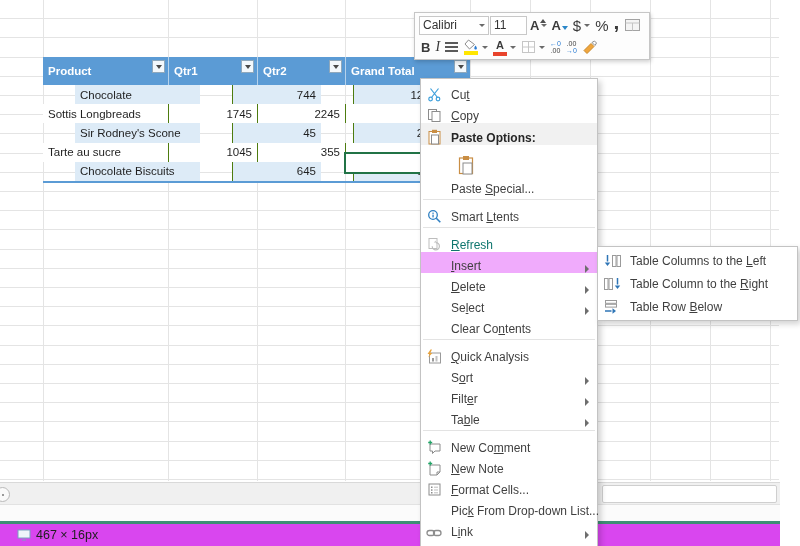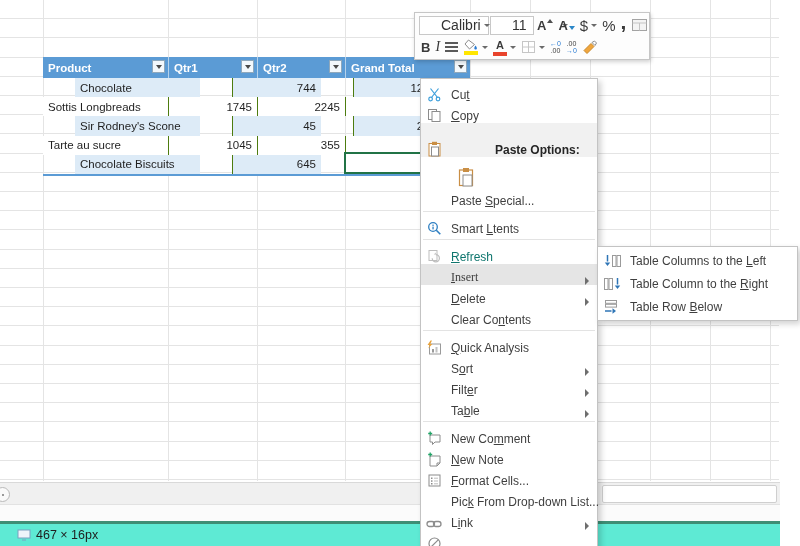--- a/index.html
+++ b/index.html
@@ -8,21 +8,21 @@
             font-family: "Liberation Sans", sans-serif; color: #3f3f3f; }
 
   
   .sheet { position: absolute; left: 0; top: 0; width: 779px; height: 481px;
            background-image: repeating-linear-gradient(to bottom, transparent 0px, transparent 18.2px, #e4e4e4 18.2px, #e4e4e4 19.2px); }
   .vline { position: absolute; top: 0; width: 1px; height: 481px; background: #e4e4e4; }
 
   
   .xl-table { position: absolute; left: 43px; top: 57px; z-index: 3; border-bottom: 2px solid #5B9BD5; }
   .xl-row { display: flex; height: 19.2px; }
-  .xl-row.hdr { height: 21px; }
+  .xl-row.hdr { height: 28px; }
   .c0 { width: 125px; } .c1 { width: 89px; } .c2 { width: 88px; } .c3 { width: 125px; }
   .hcell { background: #5B9BD5; color: #fff; font-weight: bold; font-size: 11.5px;
            display: flex; align-items: center; padding-left: 5px; position: relative; overflow: hidden; }
   .hcell + .hcell { border-left: 1px solid rgba(255,255,255,.55); }
   .fbtn { position: absolute; right: 3px; top: 3px; width: 13px; height: 13px; background: #f3f8fc;
           border: 1px solid #8fa8bc; display: flex; align-items: center; justify-content: center; }
   .fcaret { width: 0; height: 0; border-top: 4px solid #4a4a4a; border-left: 3.5px solid transparent; border-right: 3.5px solid transparent; }
   .dcell { font-size: 11.5px; color: #1f1f1f; display: flex; align-items: center; padding: 0 5px; overflow: hidden; white-space: nowrap; }
   .dcell + .dcell { border-left: 1px solid #4d7c0f; }
   .num { justify-content: flex-end; }
@@ -33,21 +33,21 @@
               background: #fff; border: 2px solid #217346; z-index: 4; }
 
   
   .mini-toolbar { position: absolute; left: 414px; top: 12px; width: 236px; height: 48px; z-index: 10;
                   background: #fdfdfd; border: 1px solid #c6c6c6; box-shadow: 1px 2px 4px rgba(0,0,0,.18);
                   display: flex; flex-direction: column; justify-content: space-evenly; padding: 1px 4px; }
   .tb-row { display: flex; align-items: center; gap: 1px; height: 22px; }
   .tb-btn { display: flex; align-items: center; justify-content: center; height: 20px; padding: 0 2px;
             font-size: 12px; color: #3b3b3b; position: relative; }
   .combo { border: 1px solid #c8c8c8; background: #fff; height: 19px; display: flex; align-items: center;
-           justify-content: space-between; padding: 0 21px; font-size: 14px; color: #333; }
+           justify-content: space-between; padding: 0 3px; font-size: 12px; color: #333; }
   .w-font { width: 70px; } .w-size { width: 37px; gap: 32px; }
   .dd { width: 0; height: 0; border-top: 3.5px solid #6a6a6a; border-left: 3px solid transparent; border-right: 3px solid transparent; margin-left: 3px; }
   .afont { font-size: 13px; font-weight: bold; color: #3b3b3b; }
   .caret-up { width: 0; height: 0; border-bottom: 4px solid #4f4f4f; border-left: 3px solid transparent; border-right: 3px solid transparent; margin: -8px 0 0 1px; }
   .caret-dn { width: 0; height: 0; border-top: 4px solid #2b87c8; border-left: 3px solid transparent; border-right: 3px solid transparent; margin: 6px 0 0 1px; }
   .cur { font-size: 15px; } .pct { font-size: 15px; }
   .comma { font-size: 21px; font-weight: bold; line-height: 10px; margin-top: -6px; }
   .bold-b { font-weight: bold; font-size: 13px; }
   .ital-i { font-style: italic; font-family: "Liberation Serif", serif; font-size: 14px; }
   .lines i { display: block; width: 13px; height: 2px; background: #5a5a5a; margin: 2px 0; }
@@ -59,23 +59,23 @@
   
   .ctx-menu { position: absolute; left: 420px; top: 78px; width: 178px; height: 475px; z-index: 20;
               background: #fff; border: 1px solid #c3c3c3; box-shadow: 3px 3px 6px rgba(0,0,0,.18);
               padding-top: 2px; font-size: 12px; color: #3f3f3f; }
   .mi { height: 21px; display: flex; align-items: flex-end; position: relative; }
   .gut { flex: 0 0 26px; display: flex; align-items: center; justify-content: center; }
   .lbl { margin-left: 4px; white-space: nowrap; }
   .u { text-decoration: underline; }
   .sub-arrow { position: absolute; right: 8px; width: 0; height: 0;
                border-left: 4px solid #6e6e6e; border-top: 4px solid transparent; border-bottom: 4px solid transparent; }
-  .hl { background: #e5e5e5; font-family: Liberation Serif, serif; }
+  .hl { background: #f0abfc; }
   .dis { color: #0f766e; }
-  .paste-opts { background: #f1f1f1; font-weight: bold; color: #262626; height: 34px; gap: 44px; }
+  .paste-opts { background: #f1f1f1; font-weight: bold; color: #262626; height: 22px; }
   .paste-row { height: 30px; }
   .paste-row .bigicon { margin-left: 36px; display: flex; }
   .sep { border-top: 1px solid #e3e3e3; margin: 3px 2px; }
 
   
   .sub-menu { position: absolute; left: 597px; top: 246px; width: 201px; z-index: 30;
               background: #fff; border: 1px solid #c3c3c3; box-shadow: 3px 3px 6px rgba(0,0,0,.18);
               padding: 2px 0; font-size: 12px; color: #3f3f3f; }
   .smi { height: 23px; display: flex; align-items: center; }
   .smi .gut { flex: 0 0 28px; }
@@ -83,21 +83,21 @@
   
   .hscroll { position: absolute; left: 0; top: 482px; width: 780px; height: 23px; background: #f0f0f0;
              border-top: 1px solid #d9d9d9; border-bottom: 1px solid #e2e2e2; z-index: 6; }
   .hthumb { position: absolute; left: 602px; top: 2px; width: 175px; height: 18px; background: #fff;
             border: 1px solid #cfcfcf; border-radius: 2px; }
   .hcircle { position: absolute; left: -5px; top: 4px; width: 15px; height: 15px; border-radius: 50%;
              background: #fafafa; border: 1px solid #b9b9b9; }
   .hcircle::after { content: ""; position: absolute; left: 6px; top: 6px; width: 2px; height: 2px; background: #9a9a9a; }
   .mid-strip { position: absolute; left: 0; top: 505px; width: 780px; height: 16px; background: #fbfbfb; z-index: 6; }
   .green-line { position: absolute; left: 0; top: 521px; width: 780px; height: 3px; background: #3E8E75; z-index: 6; }
-  .status-area { position: absolute; left: 0; top: 524px; width: 780px; height: 22px; background: #5eead4; z-index: 6;
+  .status-area { position: absolute; left: 0; top: 524px; width: 780px; height: 22px; background: #d946ef; z-index: 6;
                  display: flex; align-items: center; }
   .size-label { display: flex; align-items: center; gap: 5px; margin-left: 17px; font-size: 12.5px; color: #1f1f1f; }
 </style>
 </head>
 <body>
 
 <div class="screen">
 
   <div class="sheet">
     <div class="vline" style="left:43px"></div>
@@ -350,20 +350,25 @@
       <span class="lbl"><span></span><span class="u">I</span><span>nsert</span></span>
       <span class="sub-arrow"></span>
     </div>
 
     <div class="mi">
       <span class="gut"></span>
       <span class="lbl"><span class="u">D</span><span>elete</span></span>
       <span class="sub-arrow"></span>
     </div>
 
+    <div class="mi">
+      <span class="gut"></span>
+      <span class="lbl"><span>Se</span><span class="u">l</span><span>ect</span></span>
+      <span class="sub-arrow"></span>
+    </div>
 
     <div class="mi">
       <span class="gut"></span>
       <span class="lbl"><span>Clear Co</span><span class="u">n</span><span>tents</span></span>
     </div>
 
     <div class="sep"></div>
 
     <div class="mi">
       <span class="gut">

